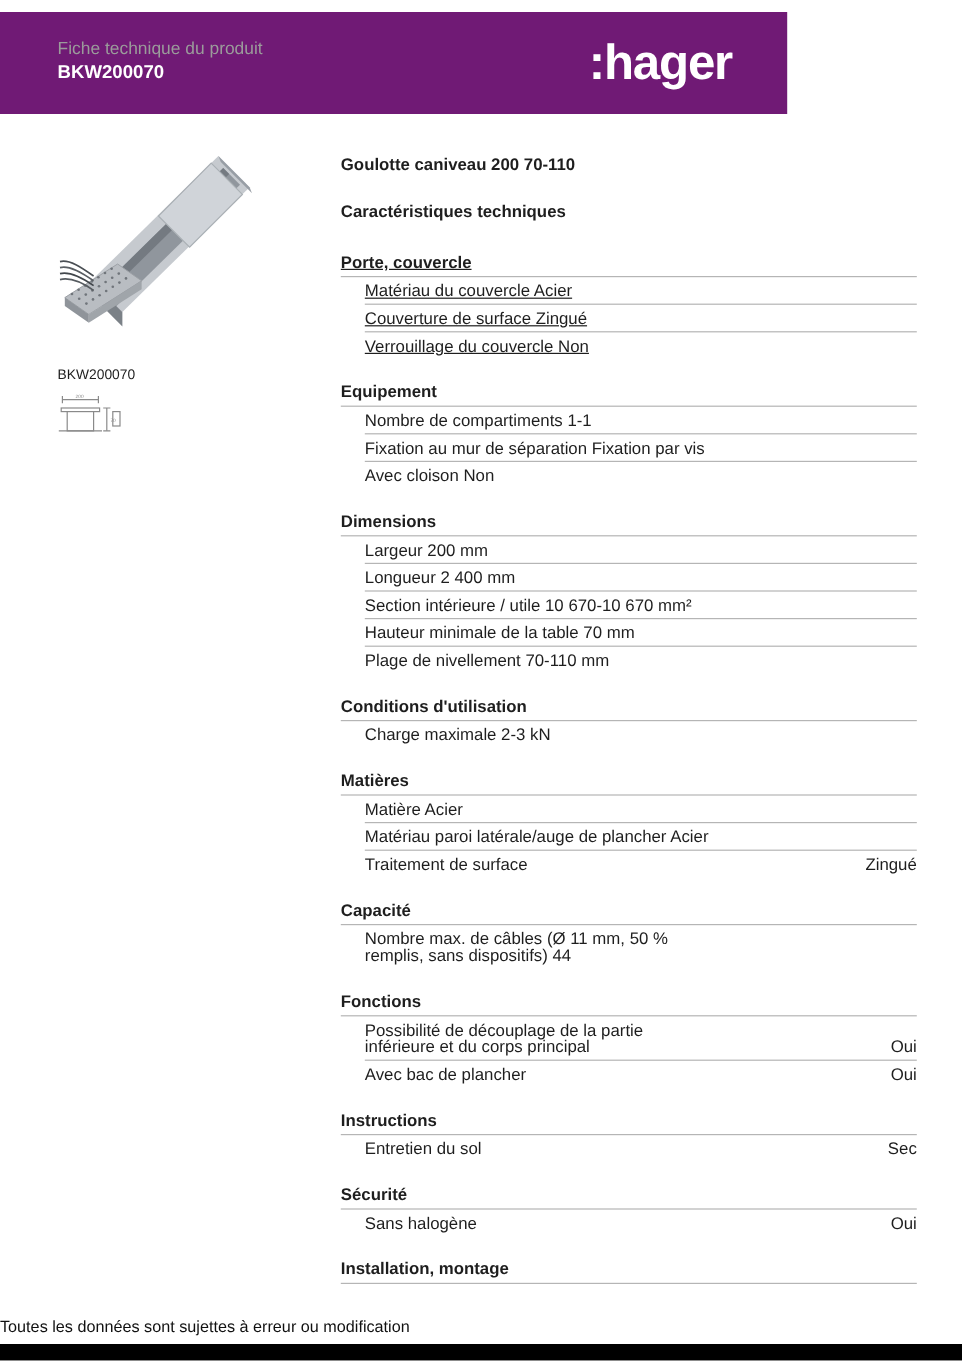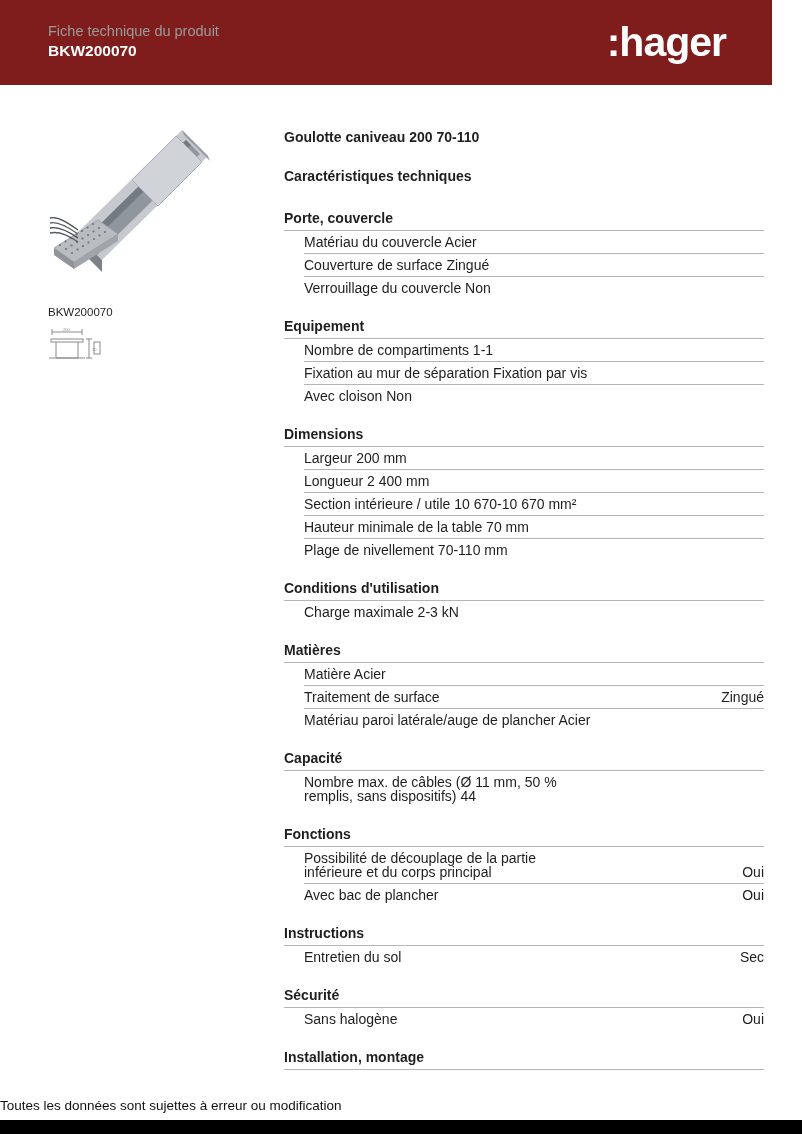--- a/index.html
+++ b/index.html
@@ -1,37 +1,37 @@
 <!DOCTYPE html>
 <html><head>
 <meta charset="utf-8">
 <style>
   * { margin:0; padding:0; box-sizing:border-box; }
   html,body { background:#ffffff; }
   body { font-family:"Liberation Sans","DejaVu Sans",sans-serif; }
   .page { position:relative; width:802px; height:1134px; margin:0 auto; background:#ffffff; overflow:hidden; }
 
   
-  .header { position:absolute; top:0; left:0; width:772px; height:85px; background:#7f1d1d; }
+  .header { position:absolute; top:10px; left:0; width:656px; height:85px; background:#701a75; }
   .header-text { position:absolute; left:48px; top:22px; }
   .header-subtitle { color:#9b9b9b; font-size:14.5px; line-height:19px; font-weight:400; }
   .header-code { color:#ffffff; font-size:15.5px; line-height:20px; font-weight:700; }
   .logo { position:absolute; right:46px; top:19px; color:#ffffff; font-size:41px; font-weight:700; letter-spacing:-1px; }
 
   
   .left-col { position:absolute; left:48px; top:130px; width:175px; }
   .left-caption { font-size:11.5px; color:#1e1e1e; margin-top:5px; line-height:14px; }
   .mini-diagram { margin-top:8px; display:block; }
 
   
   .right-col { position:absolute; left:284px; top:130px; width:480px; color:#1e1e1e; font-size:14px; line-height:14px; }
   .product-name { font-weight:700; }
   .char-title { font-weight:700; margin-top:25px; }
   .sections > .section { margin-top:20px; }
-  .sections > .section:first-child { margin-top:28px; }
+  .sections > .section:first-child { margin-top:28px;text-decoration:underline; }
   .section-title { font-weight:700; padding-bottom:5px; border-bottom:1px solid #b5b5b5; }
   .spec-row { display:flex; justify-content:space-between; align-items:flex-end; padding:4px 0 4px 0; border-bottom:1px solid #b5b5b5;margin-left:20px; }
   .spec-row:last-child { border-bottom:none; }
   .spec-label { white-space:pre-line; }
   .spec-value { text-align:right; flex-shrink:0; padding-left:12px; }
 
   
   .footer-text { position:absolute; left:0; right:0; bottom:21px; text-align:left; font-size:13.5px; color:#111111; }
   .footer-bar { position:absolute; left:0; bottom:0; width:802px; height:14px; background:#000000; }
 </style>
@@ -181,26 +181,26 @@
             <div class="spec-value"></div>
           </div>
         </div>
         <div class="section">
           <div class="section-title">Matières</div>
           <div class="spec-row">
             <div class="spec-label">Matière Acier</div>
             <div class="spec-value"></div>
           </div>
           <div class="spec-row">
+            <div class="spec-label">Matériau paroi latérale/auge de plancher Acier</div>
+            <div class="spec-value"></div>
+          </div>
+          <div class="spec-row">
             <div class="spec-label">Traitement de surface</div>
             <div class="spec-value">Zingué</div>
-          </div>
-          <div class="spec-row">
-            <div class="spec-label">Matériau paroi latérale/auge de plancher Acier</div>
-            <div class="spec-value"></div>
           </div>
         </div>
         <div class="section">
           <div class="section-title">Capacité</div>
           <div class="spec-row">
             <div class="spec-label">Nombre max. de câbles (Ø 11 mm, 50 %
 remplis, sans dispositifs) 44</div>
             <div class="spec-value"></div>
           </div>
         </div>

